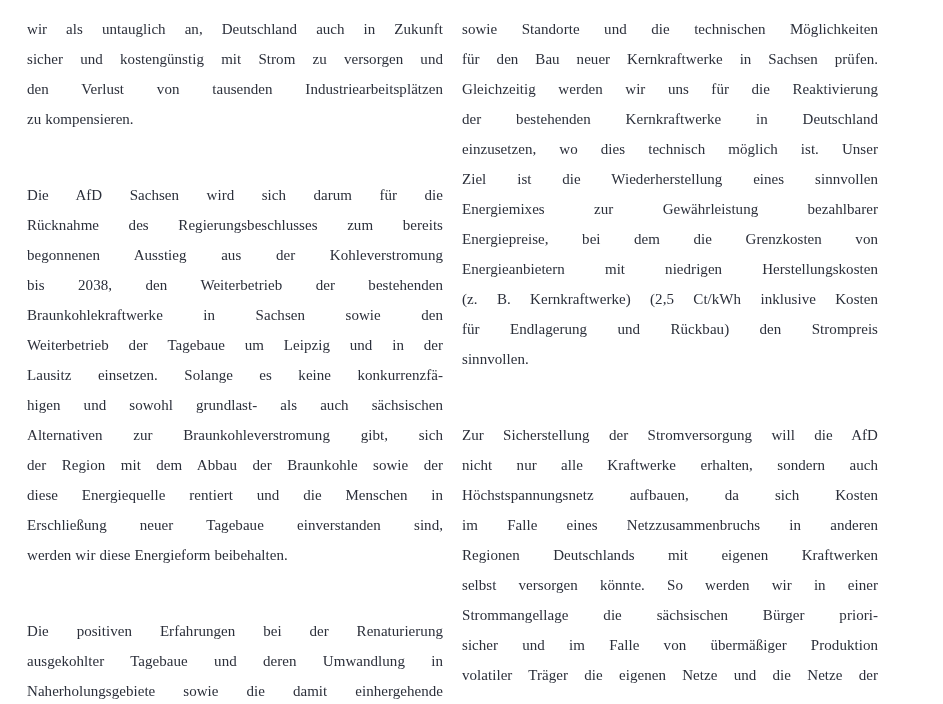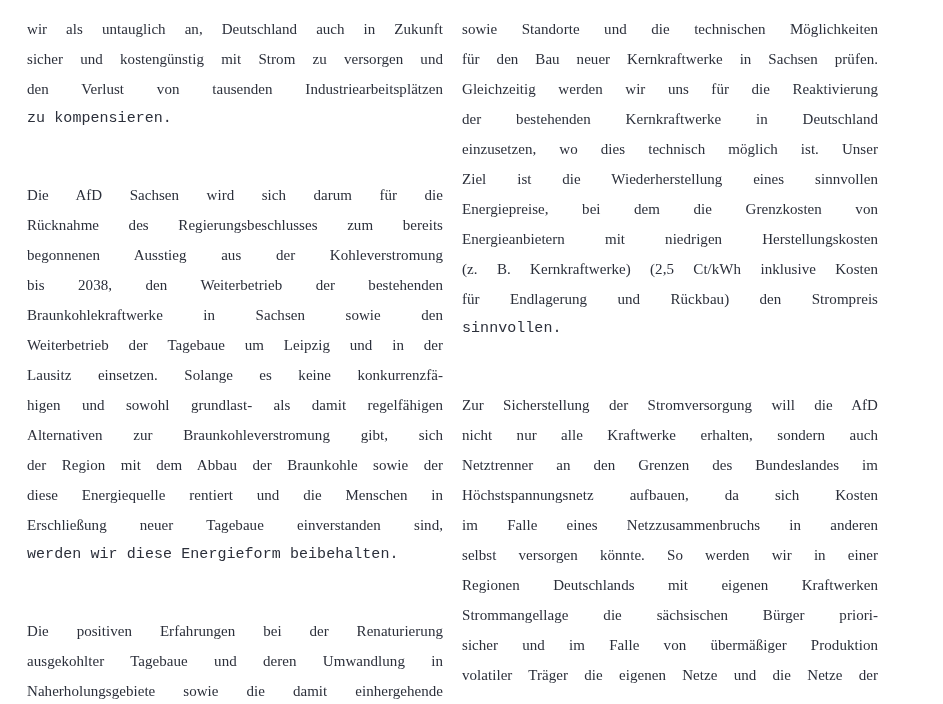--- a/index.html
+++ b/index.html
@@ -64,21 +64,20 @@
 
   
   p.para .ln {
     display: block;
     text-align: justify;
     text-align-last: justify;
     white-space: nowrap;
   }
   p.para .ln.last {
     text-align-last: left;
-    font-family: Liberation Mono, monospace;
   }
 </style>
 </head>
 <body style="background: rgb(255, 255, 255); color: rgb(43, 47, 58);">
 
 <div class="page">
   <div class="columns">
 
     <div class="column">
       <p class="para">
@@ -88,21 +87,21 @@
           <span class="ln last">zu kompensieren.</span>
         </p>
       <p class="para">
           <span class="ln">Die AfD Sachsen wird sich darum für die</span>
           <span class="ln">Rücknahme des Regierungsbeschlusses zum bereits</span>
           <span class="ln">begonnenen Ausstieg aus der Kohleverstromung</span>
           <span class="ln">bis 2038, den Weiterbetrieb der bestehenden</span>
           <span class="ln">Braunkohlekraftwerke in Sachsen sowie den</span>
           <span class="ln">Weiterbetrieb der Tagebaue um Leipzig und in der</span>
           <span class="ln">Lausitz einsetzen. Solange es keine konkurrenzfä-</span>
-          <span class="ln">higen und sowohl grundlast- als damit regelfähigen</span>
+          <span class="ln">higen und sowohl grundlast- als auch sächsischen</span>
           <span class="ln">Alternativen zur Braunkohleverstromung gibt, sich</span>
           <span class="ln">der Region mit dem Abbau der Braunkohle sowie der</span>
           <span class="ln">diese Energiequelle rentiert und die Menschen in</span>
           <span class="ln">Erschließung neuer Tagebaue einverstanden sind,</span>
           <span class="ln last">werden wir diese Energieform beibehalten.</span>
         </p>
       <p class="para">
           <span class="ln">Die positiven Erfahrungen bei der Renaturierung</span>
           <span class="ln">ausgekohlter Tagebaue und deren Umwandlung in</span>
           <span class="ln">Naherholungsgebiete sowie die damit einhergehende</span>
@@ -110,34 +109,34 @@
     </div>
 
     <div class="column">
       <p class="para">
           <span class="ln">sowie Standorte und die technischen Möglichkeiten</span>
           <span class="ln">für den Bau neuer Kernkraftwerke in Sachsen prüfen.</span>
           <span class="ln">Gleichzeitig werden wir uns für die Reaktivierung</span>
           <span class="ln">der bestehenden Kernkraftwerke in Deutschland</span>
           <span class="ln">einzusetzen, wo dies technisch möglich ist. Unser</span>
           <span class="ln">Ziel ist die Wiederherstellung eines sinnvollen</span>
+          <span class="ln">Energiemixes zur Gewährleistung bezahlbarer</span>
           <span class="ln">Energiepreise, bei dem die Grenzkosten von</span>
           <span class="ln">Energieanbietern mit niedrigen Herstellungskosten</span>
           <span class="ln">(z. B. Kernkraftwerke) (2,5 Ct/kWh inklusive Kosten</span>
           <span class="ln">für Endlagerung und Rückbau) den Strompreis</span>
           <span class="ln last">sinnvollen.</span>
         </p>
       <p class="para">
           <span class="ln">Zur Sicherstellung der Stromversorgung will die AfD</span>
           <span class="ln">nicht nur alle Kraftwerke erhalten, sondern auch</span>
-          <span class="ln">Netztrenner an den Grenzen des Bundeslandes im</span>
           <span class="ln">Höchstspannungsnetz aufbauen, da sich Kosten</span>
           <span class="ln">im Falle eines Netzzusammenbruchs in anderen</span>
+          <span class="ln">Regionen Deutschlands mit eigenen Kraftwerken</span>
           <span class="ln">selbst versorgen könnte. So werden wir in einer</span>
-          <span class="ln">Regionen Deutschlands mit eigenen Kraftwerken</span>
           <span class="ln">Strommangellage die sächsischen Bürger priori-</span>
           <span class="ln">sicher und im Falle von übermäßiger Produktion</span>
           <span class="ln">volatiler Träger die eigenen Netze und die Netze der</span>
         </p>
     </div>
 
   </div>
 </div>
 
 </body></html>

